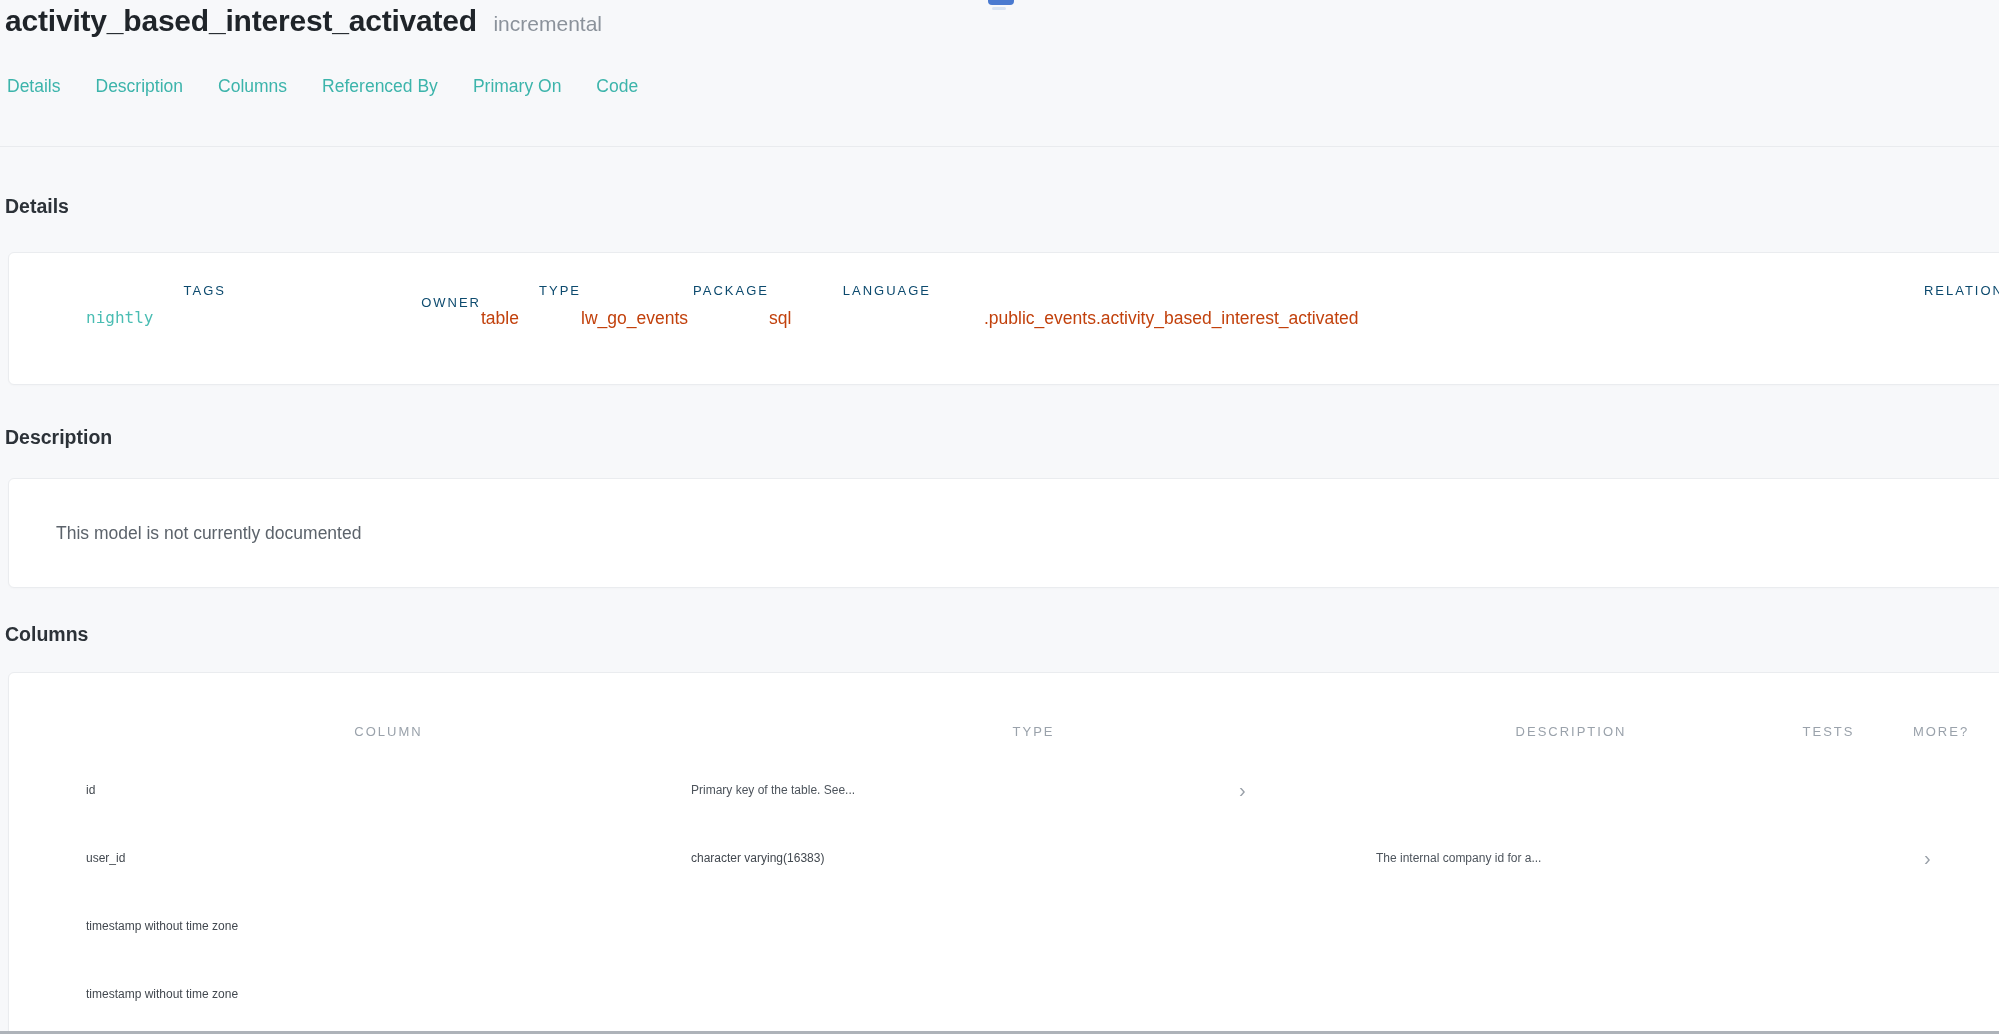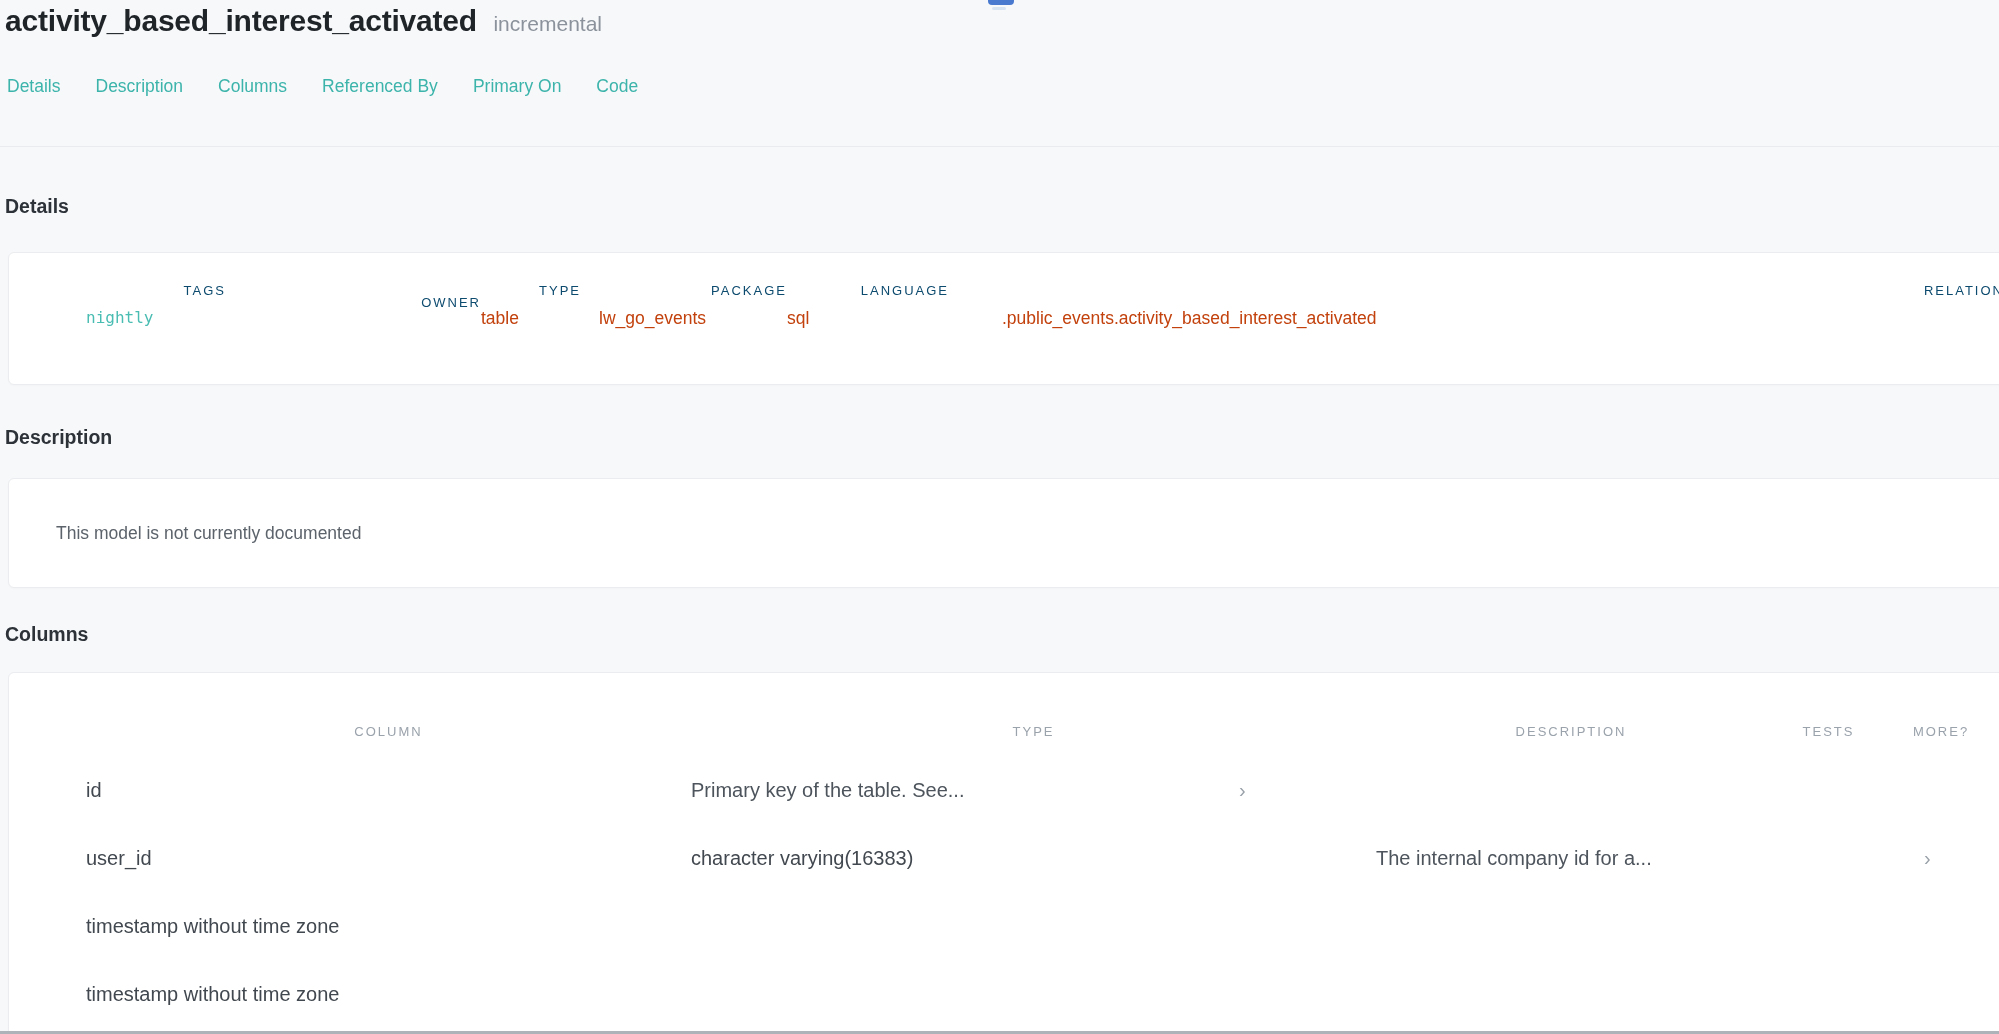--- a/index.html
+++ b/index.html
@@ -70,21 +70,21 @@
   #details-card{top:252px;height:133px;}
   #description-card{top:478px;height:110px;}
   #columns-card{top:672px;height:380px;}
 
   
   .fields{display:flex;padding:30px 0 0 77px;}
   .field{box-sizing:border-box;}
   .field.tags{width:140px;}
   .field.owner{width:255px;margin-top:12px;}
   .field.type{width:100px;}
-  .field.package{width:188px;margin-left:18px;}
+  .field.package{width:188px;}
   .field.language{width:162px;}
   .field.relation{flex:1;}
   .field-label{
     font-size:13px;letter-spacing:2px;color:#0c4a6e;font-weight:400;text-align:right;
   }
   .field-value{
     margin-top:10px;font-size:17.5px;color:#c2410c;
   }
   .field-value.tag-value{
     font-family:"DejaVu Sans Mono", monospace;
@@ -102,21 +102,21 @@
   .t-row{display:flex;align-items:center;height:68px;}
   .t-head{display:flex;height:16px;align-items:flex-start;margin-bottom:16px;}
   .c1{width:605px;}
   .c2{width:685px;}
   .c3{width:390px;}
   .c4{width:125px;}
   .c5{width:100px;}
   .th{
     font-size:13px;letter-spacing:2px;color:#9aa2ab;font-weight:400;text-align:center;
   }
-  .td{font-size:20px;color:#42484f;}
+  .td{font-size:12px;color:#42484f;}
   .td.desc{color:#4d545c;}
   .td.more{
     padding-left:33px;box-sizing:border-box;
     color:#9aa1a9;font-size:20px;cursor:pointer;line-height:1;
   }
 </style>
 </head>
 <body>
 
 <div class="top-cut"></div>

